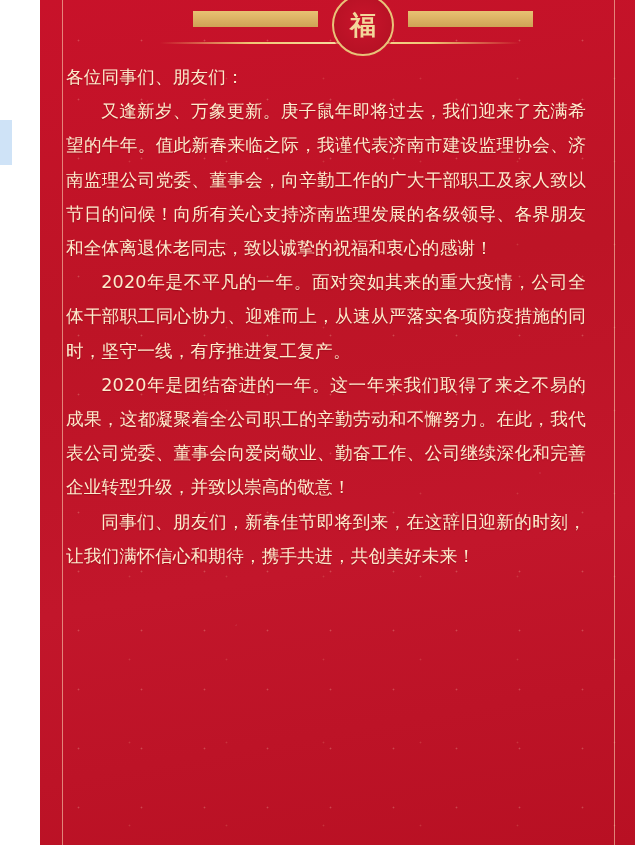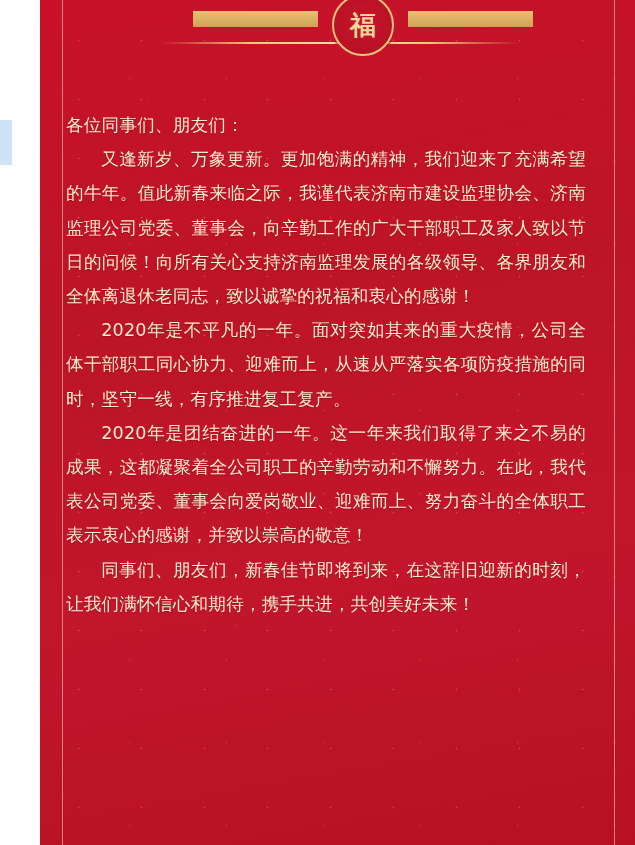--- a/index.html
+++ b/index.html
@@ -124,21 +124,20 @@
     text-align: justify;
     text-justify: inter-ideograph;
   }
   #letter p {
     margin: 0;
     text-indent: 2em;
     text-shadow: 0 1px 1px rgba(120,6,18,.45);
   }
   #letter p.salutation {
     text-indent: 0;
-    margin-top: 48px;
   }
   #letter p.greeting {
     text-indent: 2em;
   }
 </style>
 </head>
 <body>
 
 <div id="page">
 
@@ -154,21 +153,21 @@
       <div class="rule"></div>
       <div class="bar-left"></div>
       <div class="bar-right"></div>
       <div class="fu-circle">
         <div class="fu-char">福</div>
       </div>
     </div>
 
     <div id="letter">
       <p class="salutation">各位同事们、朋友们：</p>
-      <p>又逢新岁、万象更新。更加饱满的精神，我们迎来了充满希望的牛年。值此新春来临之际，我谨代表济南市建设监理协会、济南监理公司党委、董事会，向辛勤工作的广大干部职工及家人致以节日的问候！向所有关心支持济南监理发展的各级领导、各界朋友和全体离退休老同志，致以诚挚的祝福和衷心的感谢！</p>
+      <p>又逢新岁、万象更新。庚子鼠年即将过去，我们迎来了充满希望的牛年。值此新春来临之际，我谨代表济南市建设监理协会、济南监理公司党委、董事会，向辛勤工作的广大干部职工及家人致以节日的问候！向所有关心支持济南监理发展的各级领导、各界朋友和全体离退休老同志，致以诚挚的祝福和衷心的感谢！</p>
       <p>2020年是不平凡的一年。面对突如其来的重大疫情，公司全体干部职工同心协力、迎难而上，从速从严落实各项防疫措施的同时，坚守一线，有序推进复工复产。</p>
-      <p>2020年是团结奋进的一年。这一年来我们取得了来之不易的成果，这都凝聚着全公司职工的辛勤劳动和不懈努力。在此，我代表公司党委、董事会向爱岗敬业、迎难而上、努力奋斗的全体职工表示衷心的感谢，并致以崇高的敬意！</p>
+      <p>2020年是团结奋进的一年。这一年来我们取得了来之不易的成果，这都凝聚着全公司职工的辛勤劳动和不懈努力。在此，我代表公司党委、董事会向爱岗敬业、勤奋工作、公司继续深化和完善企业转型升级，并致以崇高的敬意！</p>
       <p>同事们、朋友们，新春佳节即将到来，在这辞旧迎新的时刻，让我们满怀信心和期待，携手共进，共创美好未来！</p>
 
     </div>
   </div>
 
 </div>
 
 </body></html>

